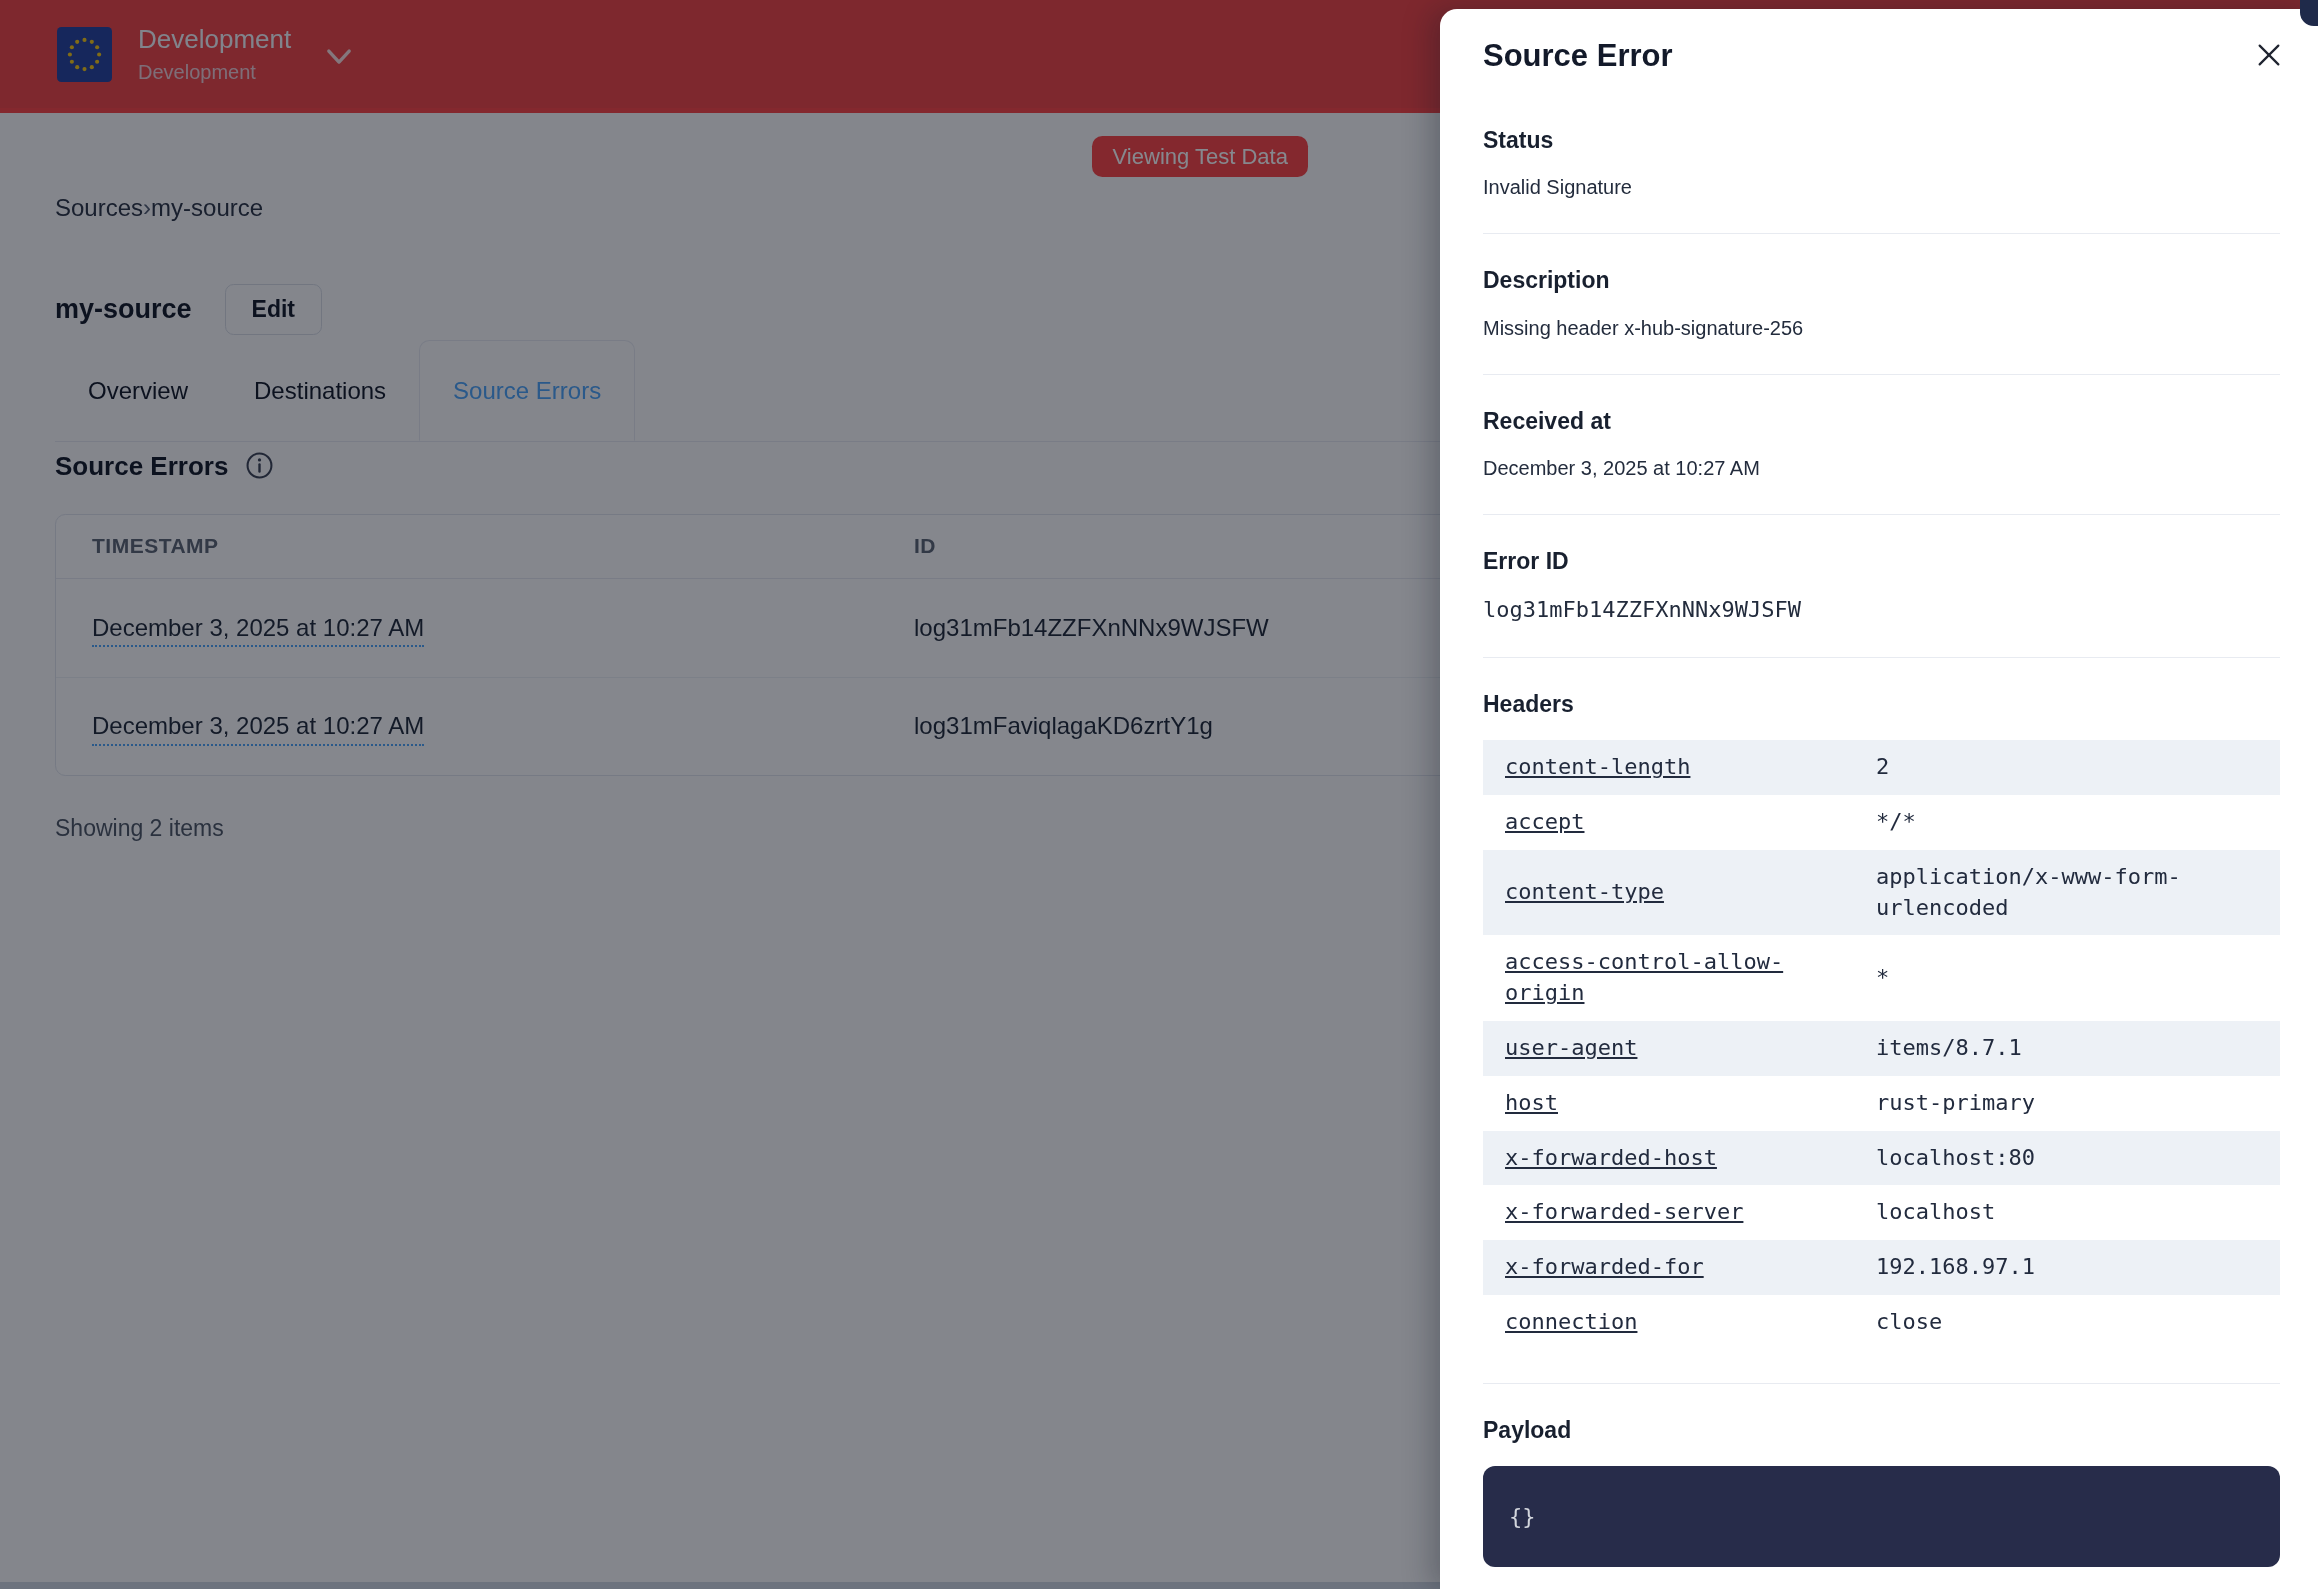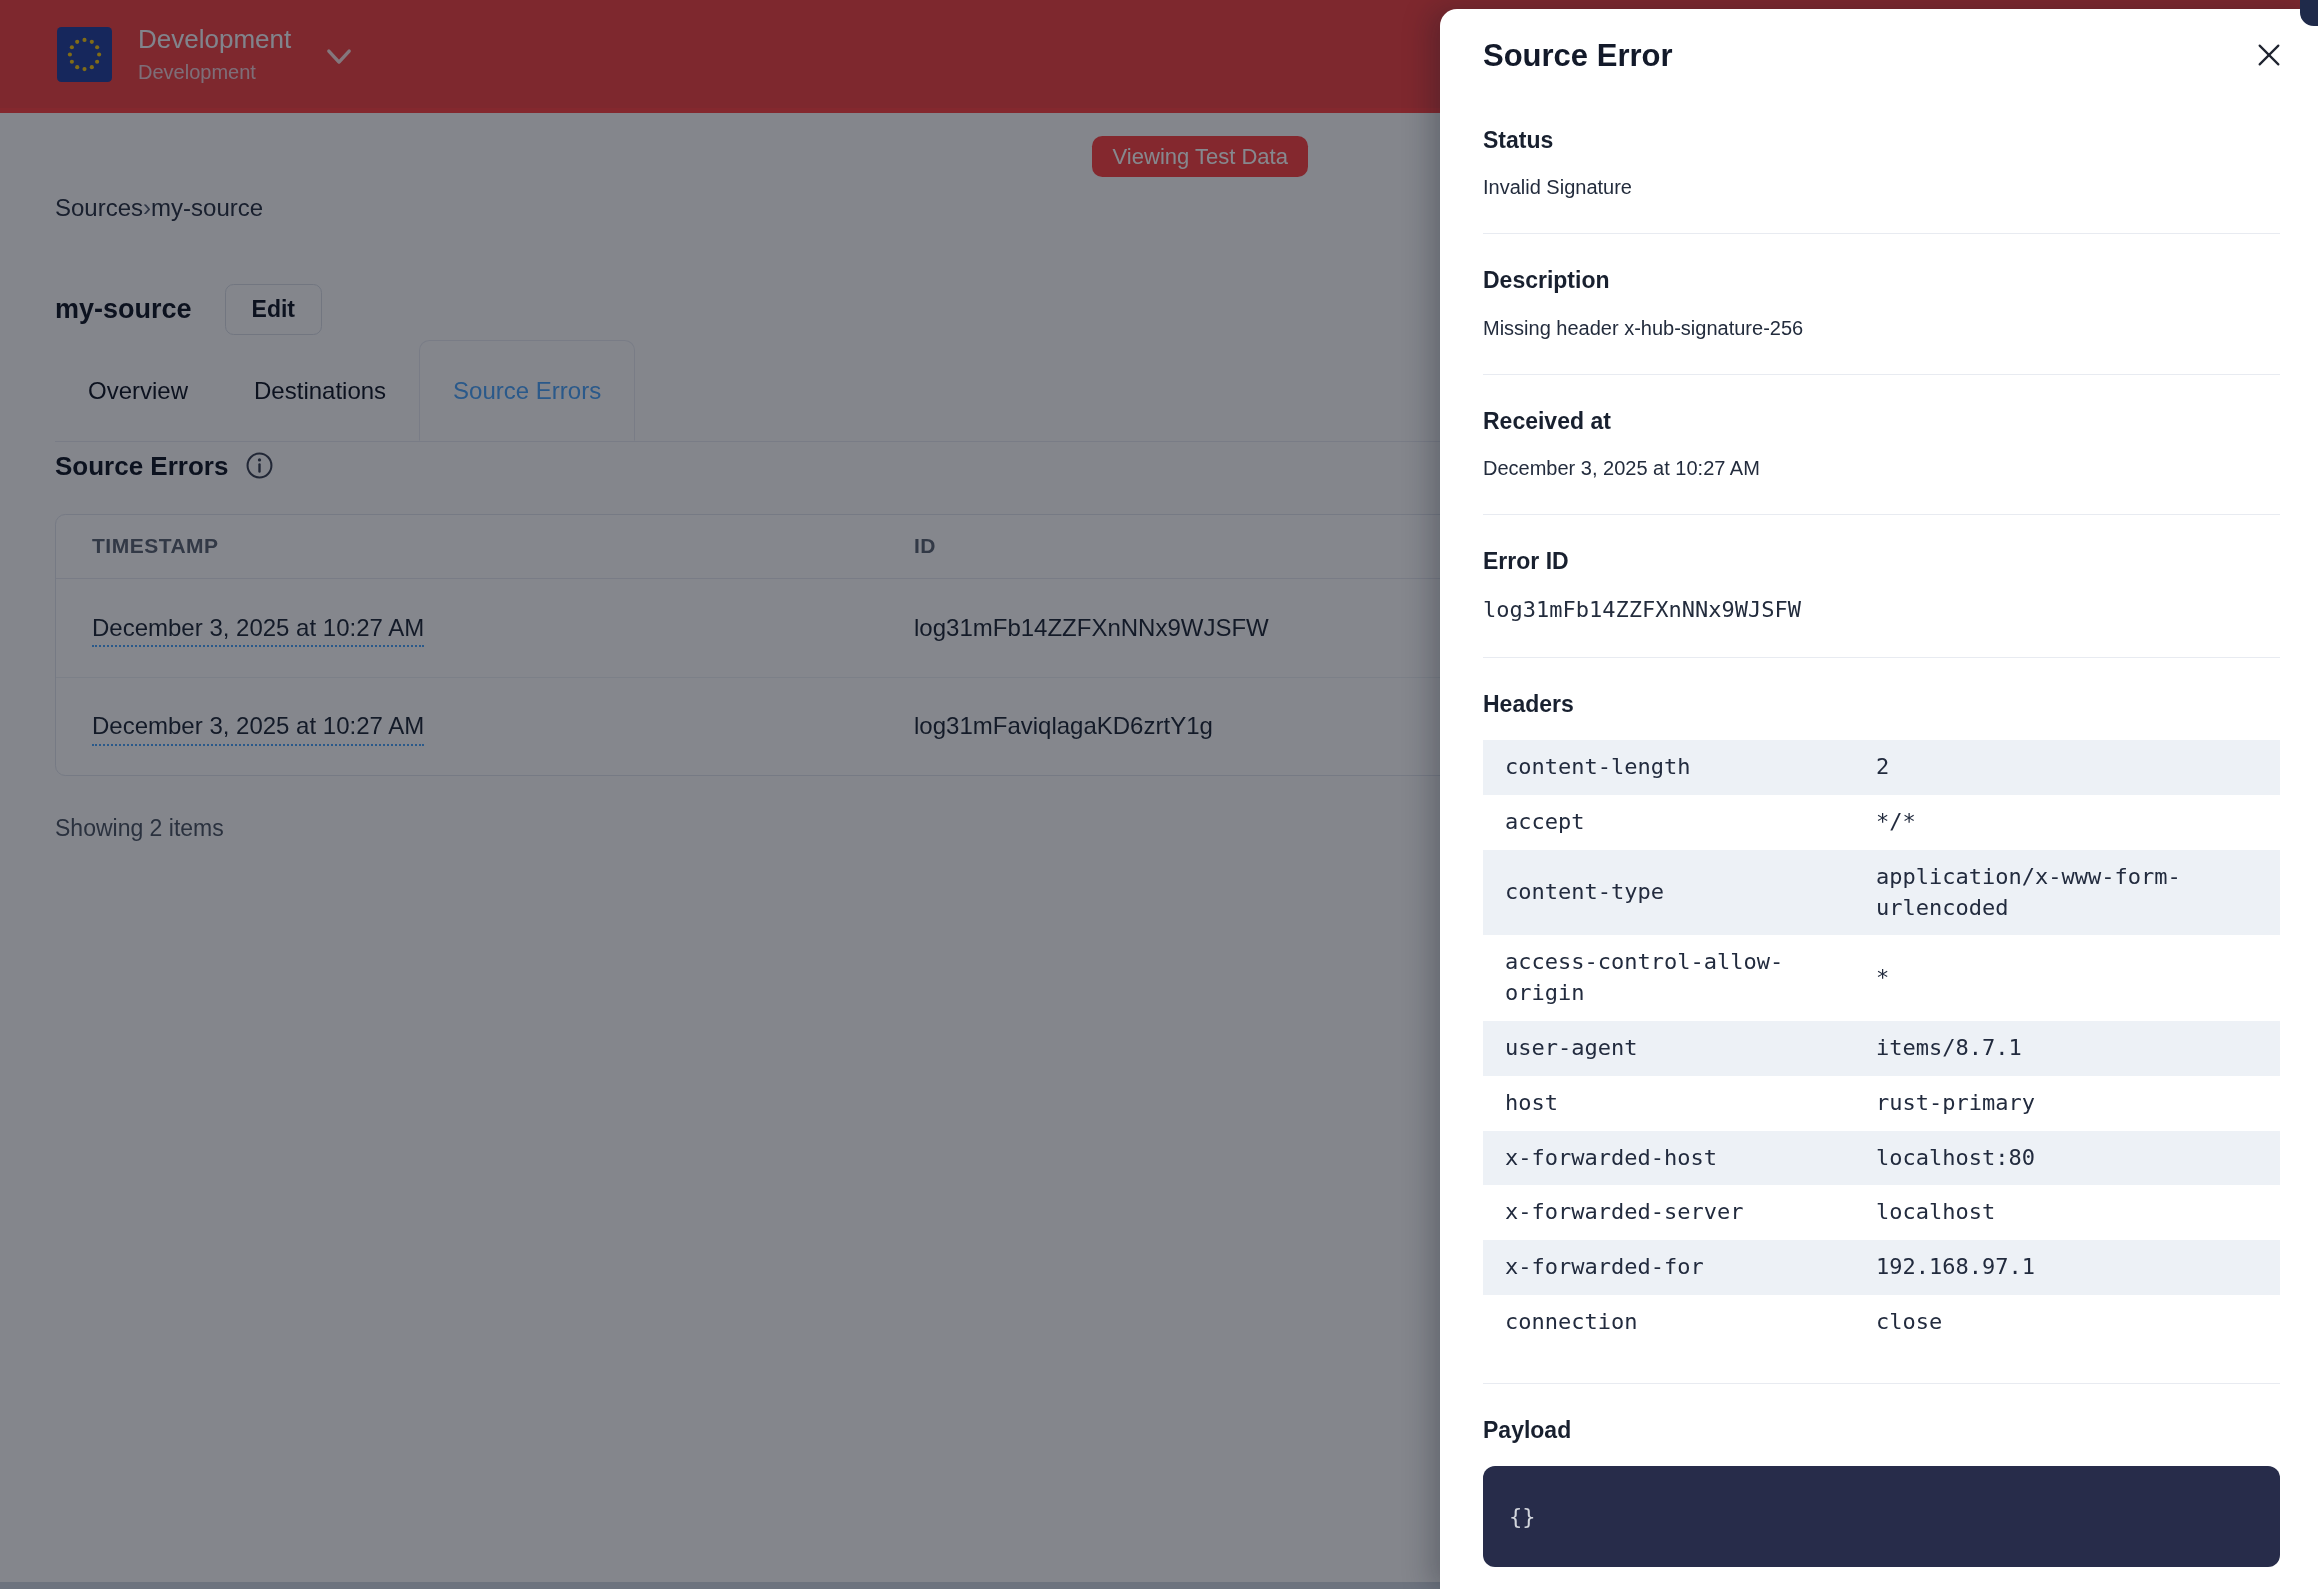--- a/index.html
+++ b/index.html
@@ -80,21 +80,21 @@
   .field-label { margin-top:33px; font-size:23px; font-weight:600; color:#18202f; }
   .field-label.first { margin-top:53px; }
   .field-value { margin-top:20.6px; font-size:20px; color:#232c3d; line-height:1.3; }
   .mono { font-family:"DejaVu Sans Mono", monospace; font-size:22px; }
   .divider { height:0.9px; background:#e8ebf1; margin-top:33px; }
 
   .hdr-table { margin-top:22px; }
   .hdr-row { display:flex; align-items:center; padding:12px 22px; font-family:"DejaVu Sans Mono", monospace;
              font-size:22px; color:#222b3e; line-height:1.4; }
   .hdr-row.shaded { background:#edf1f6; }
-  .hdr-key { width:371px; flex:none; padding-right:15.4px; overflow-wrap:break-word; }
+  .hdr-key { width:371px; flex:none; padding-right:15.4px; overflow-wrap:break-word;text-decoration:underline; }
   .hdr-val { flex:1; overflow-wrap:break-word; }
 
   .payload-block {
     margin-top:22px; height:101px; border-radius:12px; background:#272c4a;
     display:flex; align-items:center; padding:0 26px;
     color:#d3d6dd; font-family:"DejaVu Sans Mono", monospace; font-size:22px;
   }
 
   .corner-bubble { position:absolute; top:0; right:0; width:19px; height:26px; background:#1f2a4a;
                    border-radius:0 0 0 13.7px; z-index:30; }

